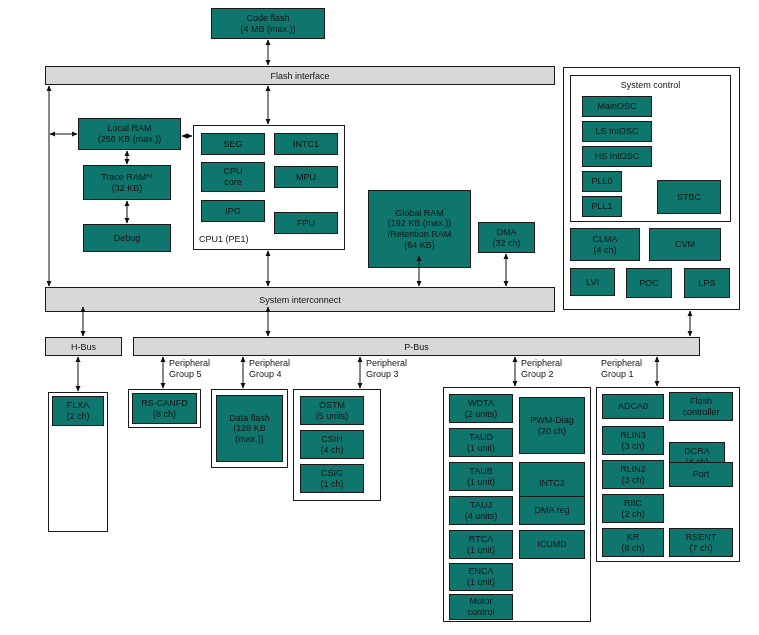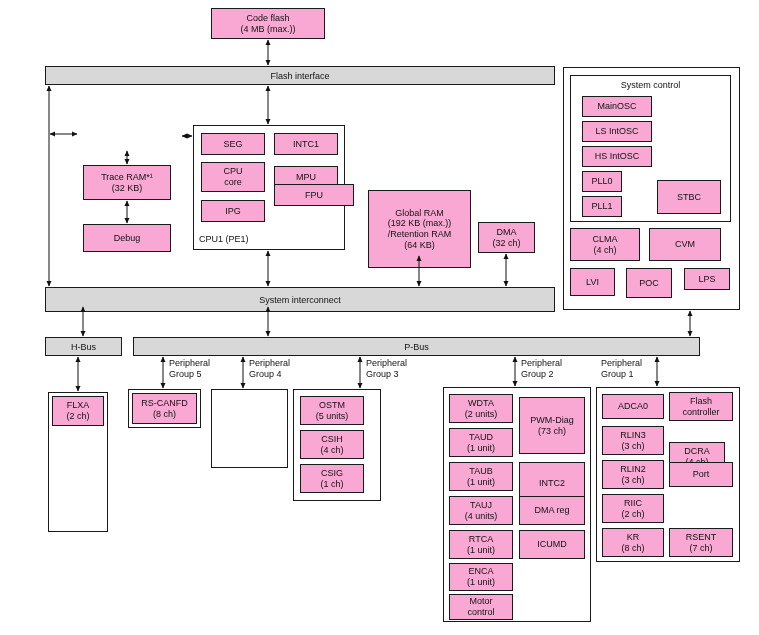--- a/index.html
+++ b/index.html
@@ -1,48 +1,50 @@
 <!DOCTYPE html>
 <html><head>
 <meta charset="utf-8">
 <style>
   html,body{margin:0;padding:0}
   body{background:#ffffff;font-family:"Liberation Sans","DejaVu Sans",sans-serif}
   #stage{position:relative;width:759px;height:635px;background:#ffffff;overflow:hidden}
   #stage *{box-sizing:border-box}
-  .bx{position:absolute;border:1px solid #1a1a1a;background:#f9a8d4;display:flex;align-items:center;justify-content:center;
+  .bx{position:absolute;border:1px solid #1a1a1a;background:#0f766e;display:flex;align-items:center;justify-content:center;
       text-align:center;white-space:pre-line;font-size:9px;line-height:1.18;color:#111;padding:1px}
   .bar{position:absolute;border:1px solid #1a1a1a;background:#d8d8d8;display:flex;align-items:center;justify-content:center;
       font-size:9px;color:#111;white-space:pre-line}
   .ct{position:absolute;border:1px solid #1a1a1a;background:#ffffff}
   .lbl{position:absolute;font-size:9px;line-height:1.2;white-space:pre-line;color:#111}
   .ctr{text-align:center}
   #wires{position:absolute;left:0;top:0;pointer-events:none}
 </style>
 </head>
 <body>
 
 <div id="stage">
 
   <div class="bx" style="left:211px;top:8px;width:114px;height:31px">Code flash
 (4 MB (max.))</div>
   <div class="bar" style="left:45px;top:66px;width:510px;height:19px">Flash interface</div>
 
+  <div class="bx" style="left:78px;top:118px;width:103px;height:32px">Local RAM
+(256 KB (max.))</div>
   <div class="bx" style="left:83px;top:165px;width:88px;height:35px">Trace RAM*¹
 (32 KB)</div>
   <div class="bx" style="left:83px;top:224px;width:88px;height:28px">Debug</div>
 
   <div class="ct" style="left:193px;top:125px;width:152px;height:125px"></div>
   <div class="bx" style="left:201px;top:133px;width:64px;height:22px">SEG</div>
   <div class="bx" style="left:274px;top:133px;width:64px;height:22px">INTC1</div>
   <div class="bx" style="left:201px;top:162px;width:64px;height:30px">CPU
 core</div>
   <div class="bx" style="left:274px;top:166px;width:64px;height:22px">MPU</div>
   <div class="bx" style="left:201px;top:200px;width:64px;height:22px">IPG</div>
-  <div class="bx" style="left:274px;top:184px;width:80px;height:22px">FPU</div>
+  <div class="bx" style="left:274px;top:212px;width:64px;height:22px">FPU</div>
   <div class="lbl" style="left:199px;top:234px">CPU1 (PE1)</div>
 
   <div class="bx" style="left:368px;top:190px;width:103px;height:78px">Global RAM
 (192 KB (max.))
 /Retention RAM
 (64 KB)</div>
   <div class="bx" style="left:478px;top:222px;width:57px;height:31px">DMA
 (32 ch)</div>
 
   <div class="ct" style="left:563px;top:67px;width:177px;height:243px"></div>
@@ -52,21 +54,21 @@
   <div class="bx" style="left:582px;top:121px;width:70px;height:21px">LS IntOSC</div>
   <div class="bx" style="left:582px;top:146px;width:70px;height:21px">HS IntOSC</div>
   <div class="bx" style="left:582px;top:171px;width:40px;height:21px">PLL0</div>
   <div class="bx" style="left:582px;top:196px;width:40px;height:21px">PLL1</div>
   <div class="bx" style="left:657px;top:180px;width:64px;height:34px">STBC</div>
   <div class="bx" style="left:570px;top:228px;width:70px;height:33px">CLMA
 (4 ch)</div>
   <div class="bx" style="left:649px;top:228px;width:72px;height:33px">CVM</div>
   <div class="bx" style="left:570px;top:268px;width:45px;height:28px">LVI</div>
   <div class="bx" style="left:626px;top:268px;width:46px;height:30px">POC</div>
-  <div class="bx" style="left:684px;top:268px;width:46px;height:22px">LPS</div>
+  <div class="bx" style="left:684px;top:268px;width:46px;height:30px">LPS</div>
 
   <div class="bar" style="left:45px;top:287px;width:510px;height:25px">System interconnect</div>
   <div class="bar" style="left:45px;top:337px;width:77px;height:19px">H-Bus</div>
   <div class="bar" style="left:133px;top:337px;width:567px;height:19px">P-Bus</div>
 
   <div class="lbl" style="left:169px;top:358px">Peripheral
 Group 5</div>
   <div class="lbl" style="left:249px;top:358px">Peripheral
 Group 4</div>
   <div class="lbl" style="left:366px;top:358px">Peripheral
@@ -78,20 +80,23 @@
 
   <div class="ct" style="left:48px;top:392px;width:60px;height:140px"></div>
   <div class="bx" style="left:52px;top:396px;width:52px;height:30px">FLXA
 (2 ch)</div>
 
   <div class="ct" style="left:128px;top:389px;width:73px;height:39px"></div>
   <div class="bx" style="left:132px;top:393px;width:65px;height:31px">RS-CANFD
 (8 ch)</div>
 
   <div class="ct" style="left:211px;top:389px;width:77px;height:79px"></div>
+  <div class="bx" style="left:216px;top:395px;width:67px;height:67px">Data flash
+(128 KB
+(max.))</div>
 
   <div class="ct" style="left:293px;top:389px;width:88px;height:112px"></div>
   <div class="bx" style="left:300px;top:396px;width:64px;height:29px">OSTM
 (5 units)</div>
   <div class="bx" style="left:300px;top:430px;width:64px;height:29px">CSIH
 (4 ch)</div>
   <div class="bx" style="left:300px;top:464px;width:64px;height:29px">CSIG
 (1 ch)</div>
 
   <div class="ct" style="left:443px;top:387px;width:148px;height:235px"></div>
@@ -103,21 +108,21 @@
 (1 unit)</div>
   <div class="bx" style="left:449px;top:496px;width:64px;height:29px">TAUJ
 (4 units)</div>
   <div class="bx" style="left:449px;top:530px;width:64px;height:29px">RTCA
 (1 unit)</div>
   <div class="bx" style="left:449px;top:563px;width:64px;height:28px">ENCA
 (1 unit)</div>
   <div class="bx" style="left:449px;top:594px;width:64px;height:26px">Motor
 control</div>
   <div class="bx" style="left:519px;top:397px;width:66px;height:57px">PWM-Diag
-(73 ch)</div>
+(20 ch)</div>
   <div class="bx" style="left:519px;top:462px;width:66px;height:43px">INTC2</div>
   <div class="bx" style="left:519px;top:496px;width:66px;height:29px">DMA reg</div>
   <div class="bx" style="left:519px;top:530px;width:66px;height:29px">ICUMD</div>
 
   <div class="ct" style="left:596px;top:387px;width:144px;height:175px"></div>
   <div class="bx" style="left:602px;top:394px;width:62px;height:25px">ADCA0</div>
   <div class="bx" style="left:602px;top:426px;width:62px;height:29px">RLIN3
 (3 ch)</div>
   <div class="bx" style="left:602px;top:460px;width:62px;height:29px">RLIN2
 (3 ch)</div>

